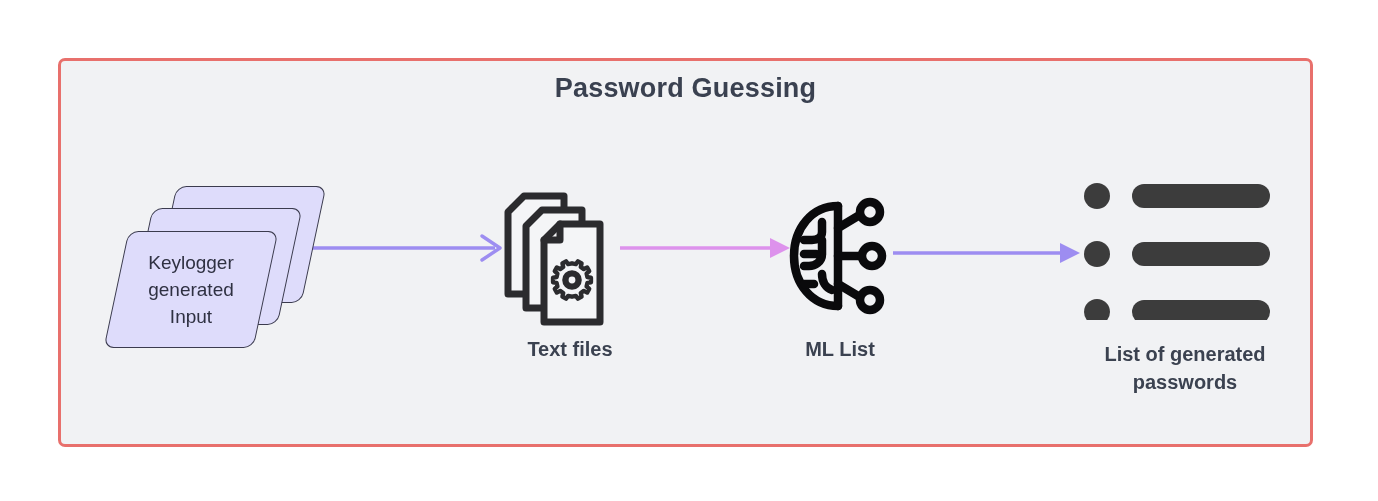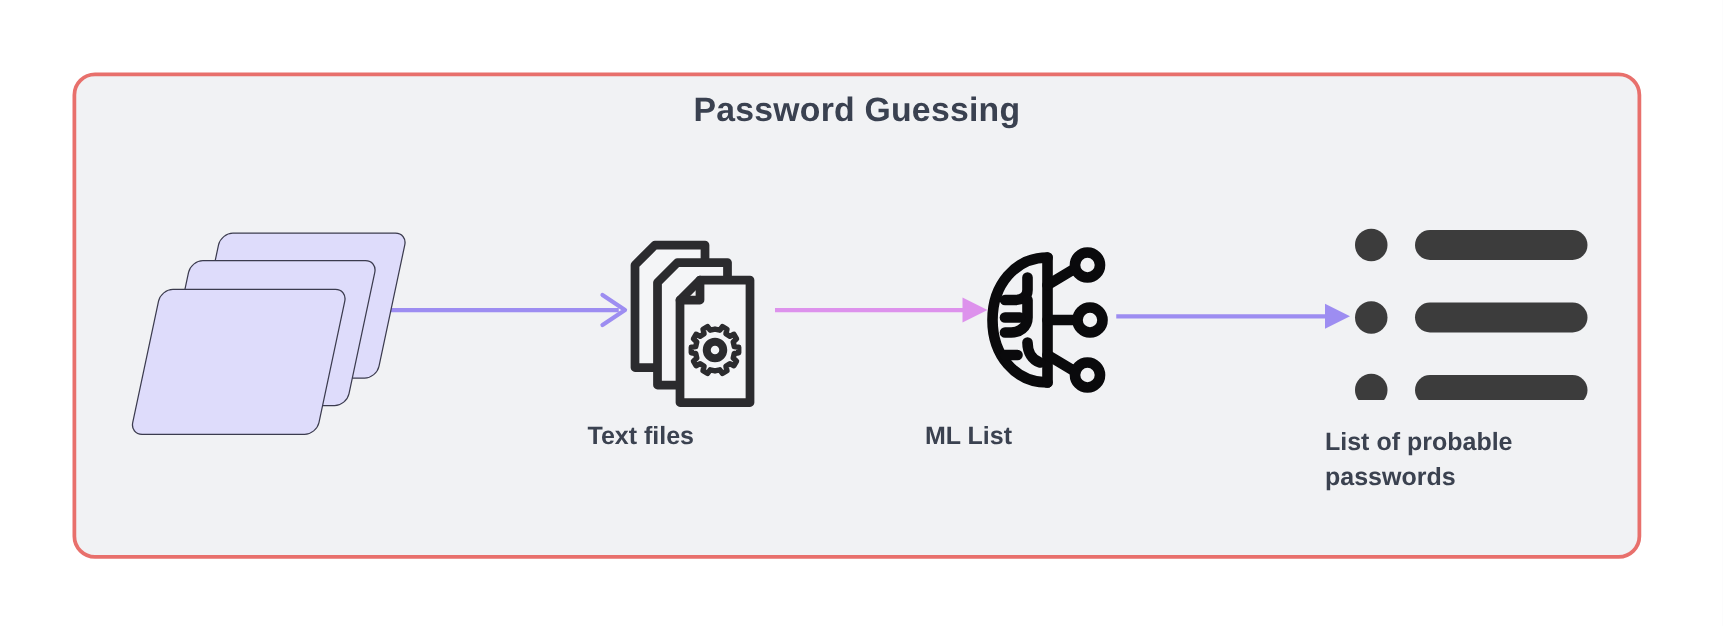--- a/index.html
+++ b/index.html
@@ -25,39 +25,39 @@
   
   .diagram-frame {
     position: absolute;
     left: 58px;
     top: 58px;
     width: 1255px;
     height: 389px;
     box-sizing: border-box;
     background: #f1f2f4;
     border: 3px solid #e8706c;
-    border-radius: 18px;
+    border-radius: 7px;
   }
 
   .diagram-title {
     position: absolute;
     left: 0;
     top: 12px;
     width: 100%;
     text-align: center;
     font-size: 27px;
     font-weight: bold;
     color: #3a4150;
     letter-spacing: 0.2px;
   }
 
   
   .node-label {
     position: absolute;
-    text-align: left;
+    text-align: center;
     font-size: 20px;
     font-weight: bold;
     color: #3b4250;
     line-height: 28px;
     white-space: pre-line;
   }
 
   
   .card-stack {
     position: absolute;
@@ -143,20 +143,23 @@
     <g>
       <line x1="893" y1="253" x2="1068" y2="253" stroke="#9d8df1" stroke-width="3.4"></line>
       <polygon points="1060,243 1080,253 1060,263" fill="#9d8df1"></polygon>
     </g>
   </svg>
 
   <div class="card-stack">
     <div class="stack-card c3"></div>
     <div class="stack-card c2"></div>
     <div class="stack-card c1"></div>
+    <div class="card-text">Keylogger
+generated
+Input</div>
   </div>
 
   <div class="icon-node files-node">
     <svg width="120" height="140" viewBox="0 0 120 140">
       <g fill="#f4f5f7" stroke="#2b2b2e" stroke-width="7" stroke-linejoin="round" stroke-linecap="round">
 
         <path d="M8 22 L24 6 L64 6 L64 104 L8 104 Z"></path>
 
         <path d="M26 36 L42 20 L82 20 L82 118 L26 118 Z"></path>
 
@@ -206,16 +209,16 @@
       <g fill="#3c3c3c">
         <circle cx="17" cy="16" r="13"></circle>
         <rect x="52" y="4" width="138" height="24" rx="12"></rect>
         <circle cx="17" cy="74" r="13"></circle>
         <rect x="52" y="62" width="138" height="24" rx="12"></rect>
         <circle cx="17" cy="132" r="13"></circle>
         <rect x="52" y="120" width="138" height="24" rx="12"></rect>
       </g>
     </svg>
   </div>
-  <div class="node-label label-list">List of probable
+  <div class="node-label label-list">List of generated
 passwords</div>
 
 </div>
 
 </body></html>

